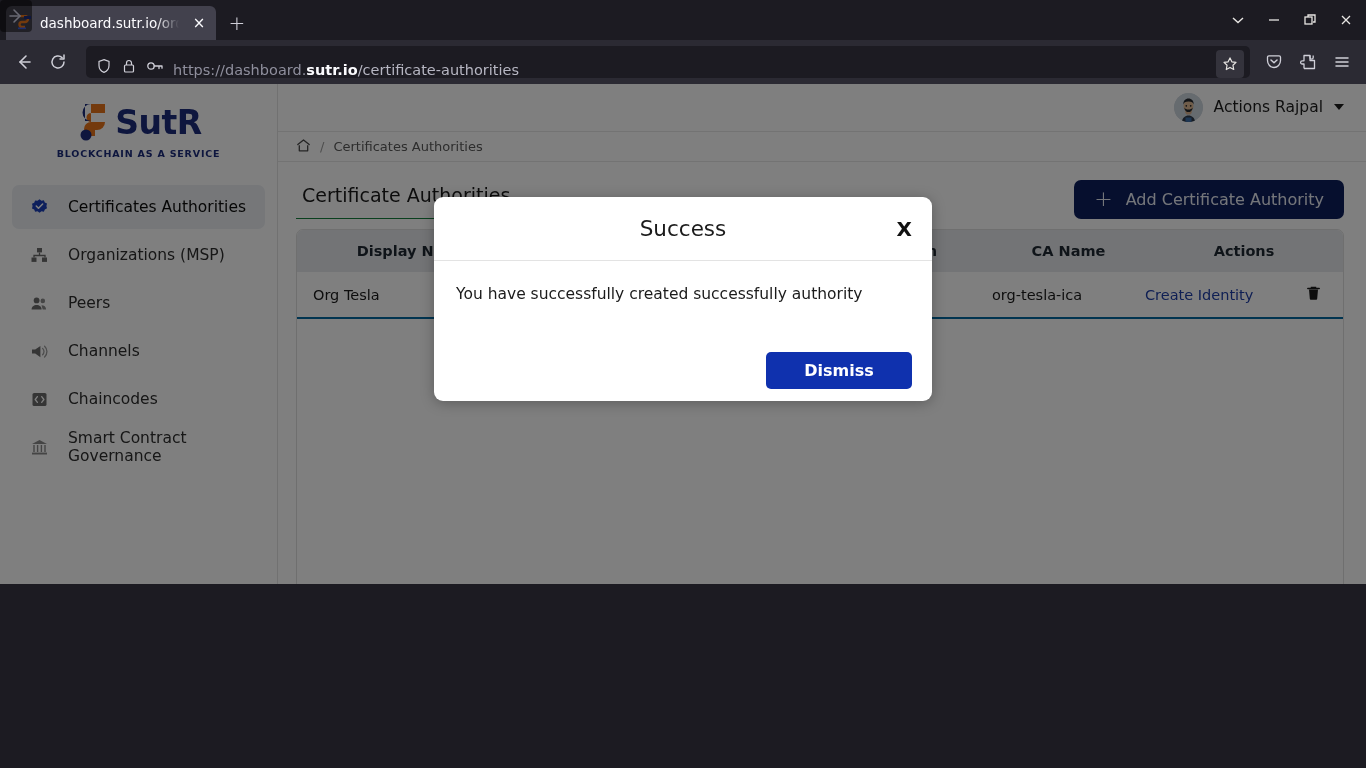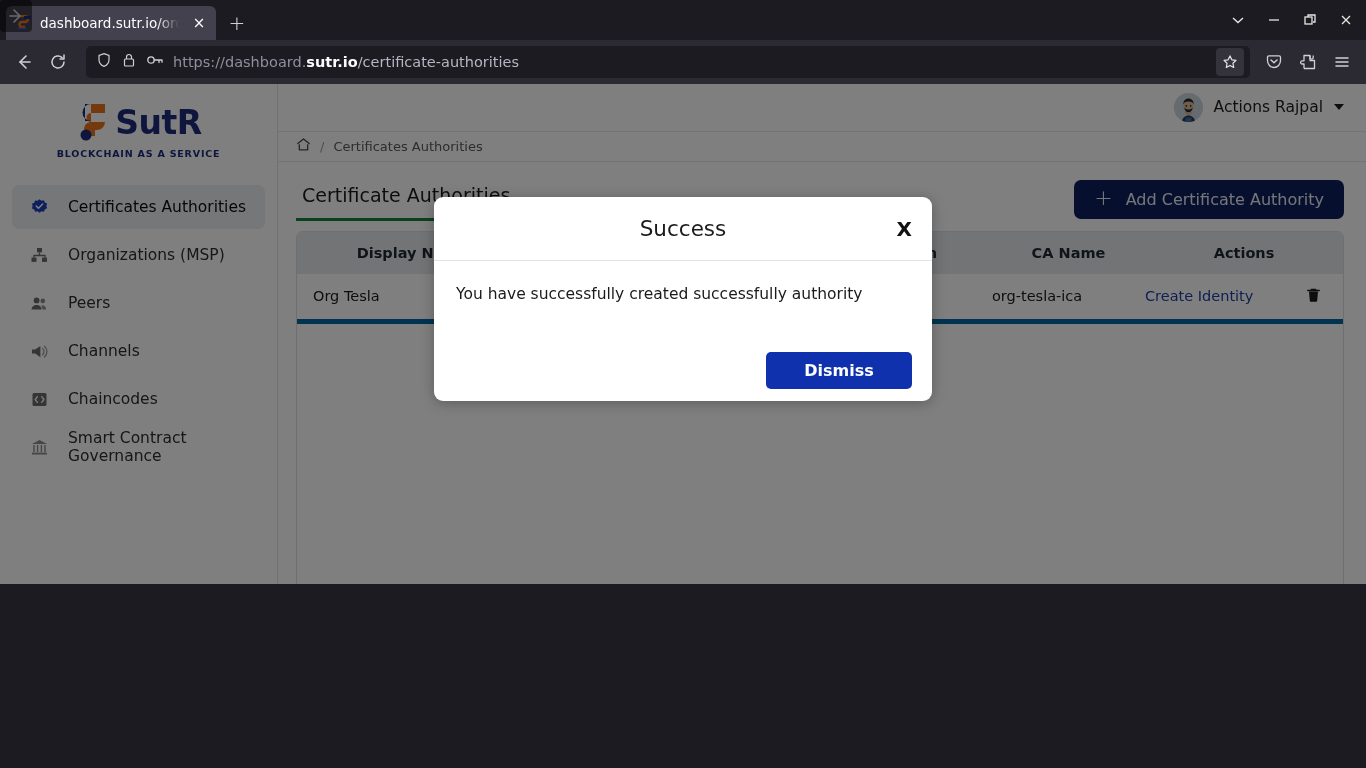--- a/index.html
+++ b/index.html
@@ -58,21 +58,21 @@
   }
   .navbtn {
     width: 32px; height: 32px; border-radius: 4px;
     display: flex; align-items: center; justify-content: center;
     color: #cfcfd8;
   }
   .navbtn.dim { color: #6a6a74; }
   .urlbar {
     flex: 1 1 auto; height: 32px; margin: 0 6px 0 10px;
     background: #1c1b22; border-radius: 5px;
-    display: flex; align-items: center; padding: 0 6px 0 10px; gap: 9px;
+    display: flex; align-items: flex-end; padding: 0 6px 0 10px; gap: 9px;
   }
   .url-text {
     flex: 1 1 auto; color: #8f8f9d; font-size: 14.5px;
     white-space: nowrap; overflow: hidden;
   }
   .url-text b { color: #fbfbfe; font-weight: 700; }
   .url-text .u-rest { color: #b6b6c2; }
   .star { width: 28px; height: 28px; border-radius: 4px; background: #34333c;
           display: flex; align-items: center; justify-content: center; color: #e8e6e3; }
   .tools { display: flex; align-items: center; gap: 2px; }
@@ -126,38 +126,38 @@
     font-size: 13px; color: #5a5a5a;
   }
   .bc-sep { color: #9a9a9a; }
 
   .content { flex: 1 1 auto; padding: 18px 22px 0 18px; min-height: 0; }
   .head-row { display: flex; align-items: flex-start; justify-content: space-between; }
   .tabs { display: flex; }
   .tabitem {
     font-size: 19px; color: #1b1b1b; padding: 4px 6px 12px 6px;
   }
-  .tabitem.sel { border-bottom: 3px solid #15803d; }
+  .tabitem.sel { border-bottom: 1px solid #15803d; }
   .btn-primary {
     background: #0d1f5c; color: #e9ecf5; border-radius: 7px;
     height: 39px; display: inline-flex; align-items: center; gap: 13px;
     padding: 0 20px; font-size: 16px; white-space: nowrap;
   }
   .btn-plus { font-size: 22px; font-weight: 300; line-height: 1; margin-top: -2px; }
 
   .card {
     margin-top: 10px; border: 1px solid #dedede; border-radius: 7px;
     overflow: hidden; height: 501px; background: #fff;
   }
   table { width: 100%; border-collapse: collapse; }
   thead th {
     background: #e7e9ec; text-align: center; font-size: 14.5px; font-weight: 700;
     color: #1f2933; padding: 13px 0 13px 0; height: 42px;
   }
-  tbody td { font-size: 14.5px; color: #1b1b1b; padding: 13px 0; border-bottom: 5px solid #0369a1; }
+  tbody td { font-size: 14.5px; color: #1b1b1b; padding: 13px 0; border-bottom: 2px solid #0369a1; }
   .col-1 { width: 215px; padding-left: 16px !important; }
   .col-2 { width: 265px; }
   .col-3 { width: 215px; }
   .col-4 { width: 153px; }
   .col-5 { width: auto; }
   .link { color: #1f3fa8; }
   .trash { color: #1b1b1b; display: inline-block; }
   .actions-cell { display: flex; align-items: center; justify-content: space-between; padding-right: 22px; }
 
   .footer-btns {

